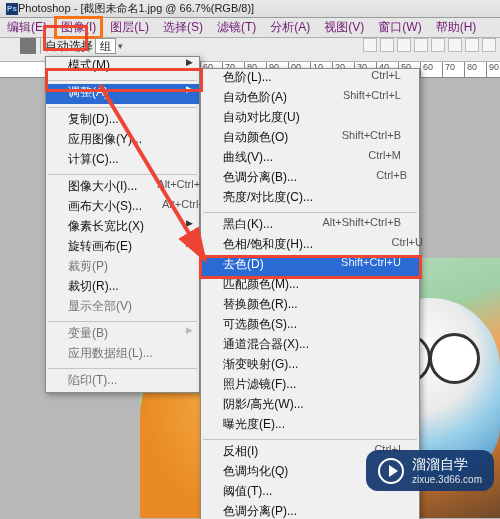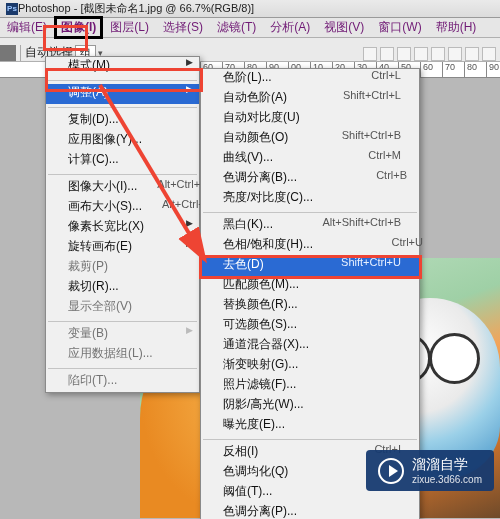--- a/index.html
+++ b/index.html
@@ -4,23 +4,23 @@
 <style>
   * { box-sizing: border-box; margin: 0; padding: 0; font-family: "Microsoft YaHei", Tahoma, sans-serif; }
   body { background: #b8b8b8; width: 500px; height: 519px; overflow: hidden; position: relative; }
 
   .titlebar { height: 18px; background: linear-gradient(#eaeaea,#dcdcdc); border-bottom: 1px solid #9a9a9a; display: flex; align-items: center; padding: 0 6px; font-size: 11px; color: #222; }
   .titlebar .ps-icon { width: 12px; height: 12px; background: #1a3a6b; color:#9cc6ff; font-size:8px; display:flex; align-items:center; justify-content:center; font-weight:bold;}
   .titlebar .title { white-space: nowrap; overflow: hidden; }
 
   .menubar { height: 20px; background: #e6e6e6; border-bottom: 1px solid #b0b0b0; display:flex; align-items:center; font-size:12px; color:#701a75; }
   .menubar .mitem { padding: 2px 7px; cursor: default; }
-  .menubar .mitem.hi { border: 3px solid #000000; padding: 0 4px; font-weight: bold; }
-
-  .optbar { height: 24px; background: #eaeaea; border-bottom: 1px solid #b0b0b0; display:flex; align-items:flex-end; font-size:12px; color:#222; padding-left:0; gap:2px; }
+  .menubar .mitem.hi { border: 3px solid #f97316; padding: 0 4px; }
+
+  .optbar { height: 24px; background: #eaeaea; border-bottom: 1px solid #b0b0b0; display:flex; align-items:flex-start; font-size:12px; color:#222; padding-left:20px; gap:2px; }
   .optbar .ico { width:16px; height:16px; background:#777; }
   .optbar .sep { width:1px; height:16px; background:#aaa; margin:0 2px; }
   .optbar .dropdown { display:flex; align-items:center; gap:2px; }
   .optbar .sel { border:1px solid #999; background:#fff; padding:0 4px; height:16px; font-size:11px; display:flex; align-items:center; }
   .optbar .chev { font-size:9px; color:#555; }
   .optbar .toolico { width:14px; height:14px; border:1px solid #bbb; background:#f5f5f5; }
 
   .ruler-top { height:16px; background:#fff; border-bottom:1px solid #888; position:relative; overflow:hidden; font-size:9px; color:#555; }
   .ruler-top .tick { position:absolute; top:0; height:100%; border-left:1px solid #888; padding-left:2px; }
 
@@ -52,21 +52,21 @@
   #menu2 { left:200px; top:68px; width:220px; }
   #menu2 .row .sc { min-width:90px; text-align:right; }
 
   .red-rect-menuitem { position:absolute; left:43px; top:25px; width:45px; height:26px; border:3px solid #e43; pointer-events:none; }
   .red-rect-adjust { position:absolute; left:45px; top:68px; width:158px; height:24px; border:3px solid #e43; pointer-events:none; }
   .red-rect-desat { position:absolute; left:199px; top:255px; width:223px; height:24px; border:3px solid #e43; pointer-events:none; }
 
   .arrow { position:absolute; pointer-events:none; }
   .arrow svg { overflow:visible; }
 
-  .watermark { position:absolute; right:6px; bottom:28px; display:flex; align-items:center; gap:8px; background:rgba(22,58,112,0.95); color:#fff; font-size:14px; padding:6px 12px; border-radius:4px; }
+  .watermark { position:absolute; right:6px; bottom:28px; display:flex; align-items:center; gap:8px; background:rgba(22,58,112,0.95); color:#fff; font-size:14px; padding:6px 12px; border-radius:12px; }
   .watermark .logo { width:26px; height:26px; border:2px solid #fff; border-radius:50%; display:flex; align-items:center; justify-content:center; font-size:14px; position:relative;}
   .watermark .logo::before{content:"";position:absolute;width:0;height:0;border-left:9px solid #fff;border-top:6px solid transparent;border-bottom:6px solid transparent;left:9px;}
   .watermark .small { font-size:10px; opacity:0.85; display:block; }
 </style>
 </head>
 <body>
 
 <div class="titlebar">
   <div class="ps-icon">Ps</div>
   <span class="title"><span>Photoshop</span><span> - [截图未命名1.jpg @ 66.7%(RGB/8)]</span></span>

